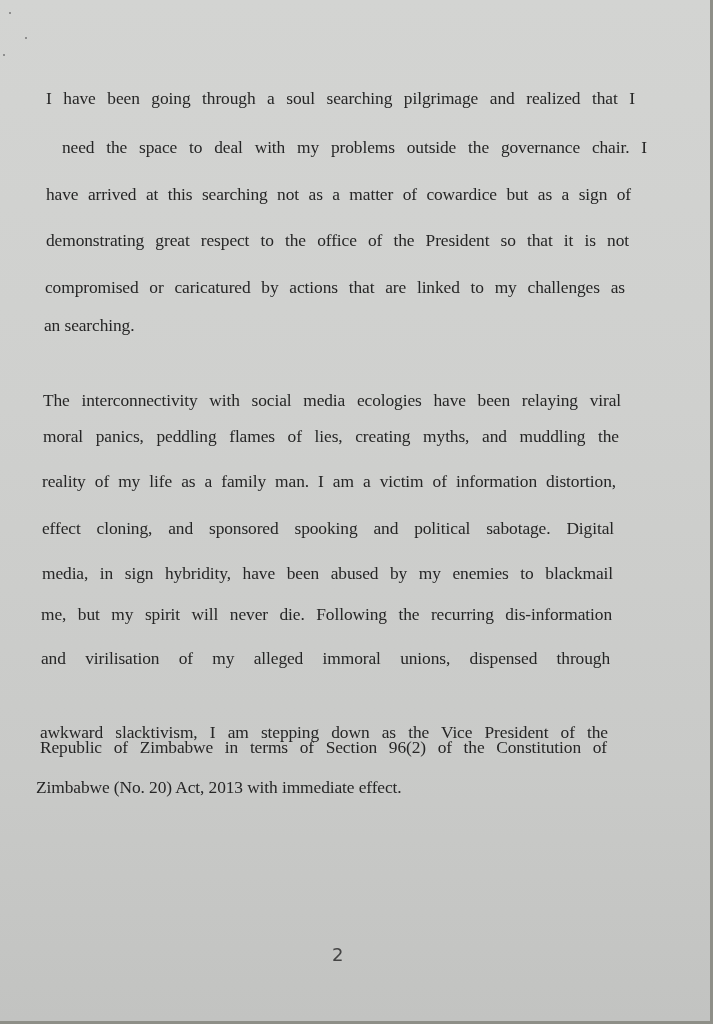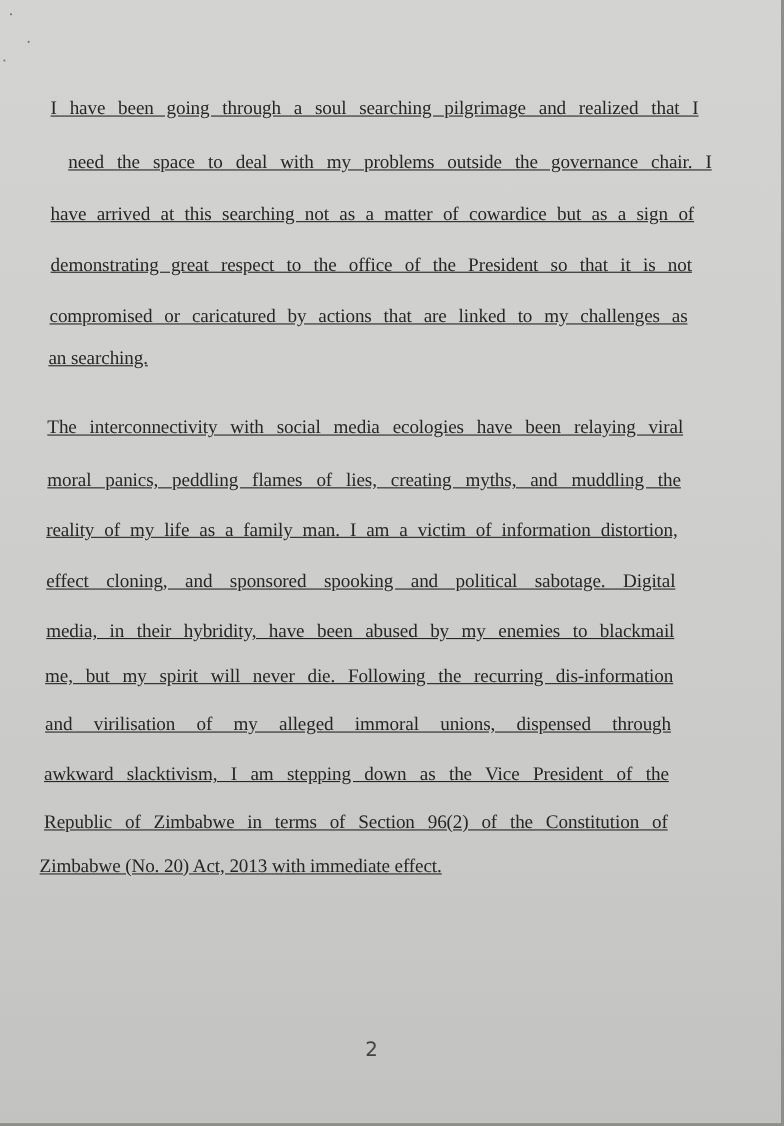--- a/index.html
+++ b/index.html
@@ -12,21 +12,20 @@
     position: absolute; left: 0; top: 0;
     width: 710px; height: 1021px;
     background: linear-gradient(180deg, #d3d4d2 0%, #cfd0ce 40%, #c9cac8 75%, #c2c3c1 100%);
   }
   .line {
     position: absolute;
     font-size: 17.4px;
     color: #262626;
     white-space: nowrap;
     letter-spacing: -0.1px;
-    text-decoration: underline;
   }
   .justify { text-align: justify; text-align-last: justify; }
   .pagenum {
     position: absolute; left: 332px; top: 944px;
     font-family: "DejaVu Sans", sans-serif;
     font-size: 18px; color: #444;
   }
   .dot { position: absolute; width: 2px; height: 2px; background: #777; border-radius: 50%; }
 </style>
 </head>
@@ -40,26 +39,26 @@
   <div>
     <div class="line justify" style="left:46px;top:88px;width:589px">I have been going through a soul searching pilgrimage and realized that I</div>
     <div class="line justify" style="left:62px;top:137px;width:585px">need the space to deal with my problems outside the governance chair. I</div>
     <div class="line justify" style="left:46px;top:184px;width:585px">have arrived at this searching not as a matter of cowardice but as a sign of</div>
     <div class="line justify" style="left:46px;top:230px;width:583px">demonstrating great respect to the office of the President so that it is not</div>
     <div class="line justify" style="left:45px;top:277px;width:580px">compromised or caricatured by actions that are linked to my challenges as</div>
     <div class="line" style="left:44px;top:315px">an searching.</div>
   </div>
 
   <div>
-    <div class="line justify" style="left:43px;top:378px;width:578px">The interconnectivity with social media ecologies have been relaying viral</div>
+    <div class="line justify" style="left:43px;top:390px;width:578px">The interconnectivity with social media ecologies have been relaying viral</div>
     <div class="line justify" style="left:43px;top:426px;width:576px">moral panics, peddling flames of lies, creating myths, and muddling the</div>
     <div class="line justify" style="left:42px;top:471px;width:574px">reality of my life as a family man. I am a victim of information distortion,</div>
     <div class="line justify" style="left:42px;top:518px;width:572px">effect cloning, and sponsored spooking and political sabotage. Digital</div>
-    <div class="line justify" style="left:42px;top:563px;width:571px">media, in their hybridity, have been abused by my enemies to blackmail</div>
+    <div class="line justify" style="left:42px;top:563px;width:571px">media, in sign hybridity, have been abused by my enemies to blackmail</div>
     <div class="line justify" style="left:41px;top:604px;width:571px">me, but my spirit will never die. Following the recurring dis-information</div>
     <div class="line justify" style="left:41px;top:648px;width:569px">and virilisation of my alleged immoral unions, dispensed through</div>
-    <div class="line justify" style="left:40px;top:693px;width:568px">awkward slacktivism, I am stepping down as the Vice President of the</div>
+    <div class="line justify" style="left:40px;top:722px;width:568px">awkward slacktivism, I am stepping down as the Vice President of the</div>
     <div class="line justify" style="left:40px;top:737px;width:567px">Republic of Zimbabwe in terms of Section 96(2) of the Constitution of</div>
     <div class="line" style="left:36px;top:777px">Zimbabwe (No. 20) Act, 2013 with immediate effect.</div>
   </div>
 
   <div class="pagenum">2</div>
 </div>
 
 </body></html>

